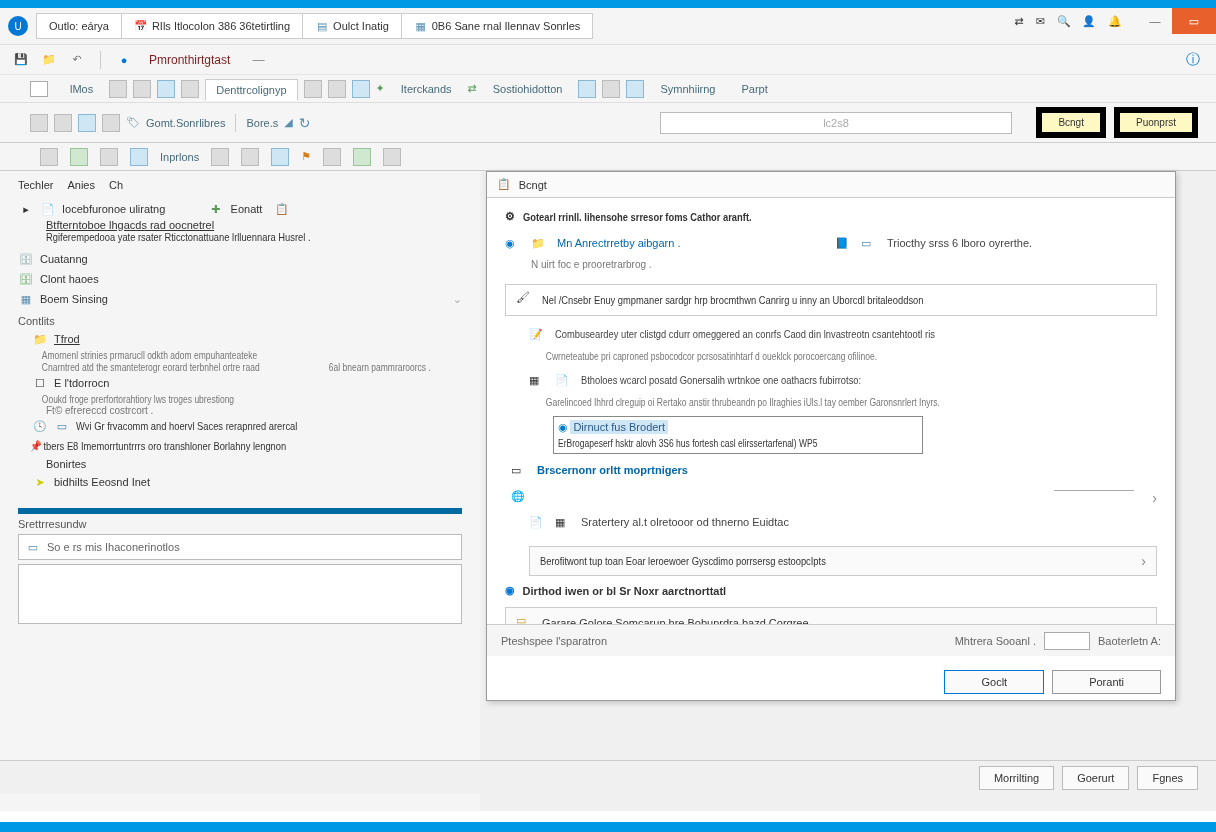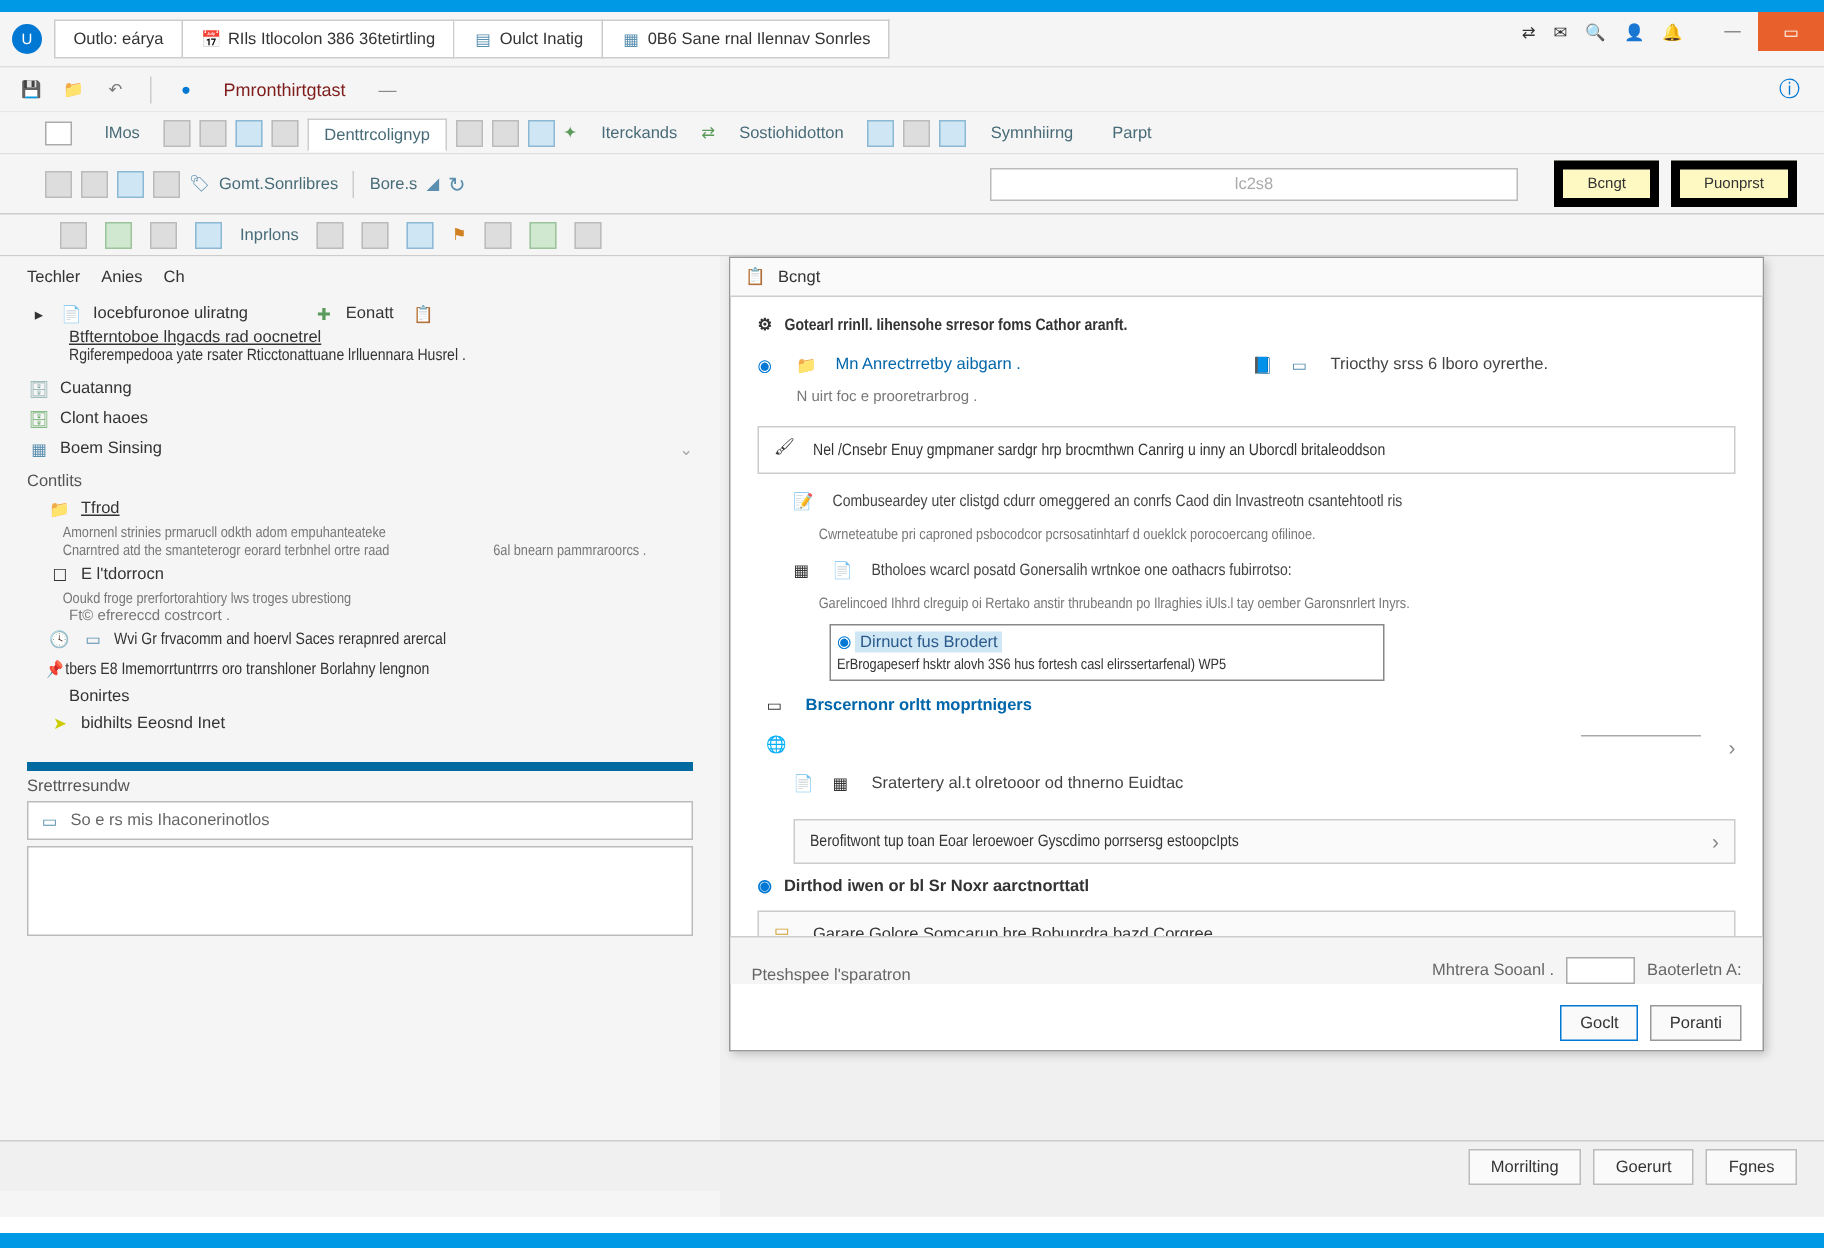--- a/index.html
+++ b/index.html
@@ -49,26 +49,26 @@
 .m-row{display:flex;align-items:flex-start;gap:8px;padding:4px 0}
 .m-ico{width:18px;height:18px;flex-shrink:0}
 .m-text{font-size:11px;color:#444;flex:1}
 .m-link{color:#0066aa}
 .m-sub{font-size:10px;color:#777;padding-left:26px}
 .m-highlight{border:1px solid #888;padding:2px 4px;display:inline-block;margin-top:4px}
 .m-highlight .hl-row{padding:2px 0;font-size:10px}
 .hl-sel{background:#cfe6f5;color:#2a5a8a;padding:1px 3px}
 .m-panel{border:1px solid #ccc;background:#fafafa;padding:6px 10px;margin:8px 0;display:flex;align-items:center;gap:8px;font-size:11px}
 .m-panel .chev{margin-left:auto;color:#888;font-size:14px}
-.modal-footer{position:absolute;bottom:44px;left:0;right:0;height:32px;border-top:1px solid #ccc;display:flex;align-items:flex-end;padding:0 14px;background:#f5f5f5}
+.modal-footer{position:absolute;bottom:44px;left:0;right:0;height:32px;border-top:1px solid #ccc;display:flex;align-items:center;padding:11px 14px;background:#f5f5f5}
 .mf-label{font-size:11px;color:#666}
 .mf-right{margin-left:auto;display:flex;align-items:center;gap:8px}
 .mf-input{width:46px;height:18px;border:1px solid #aaa;background:#fff}
 .modal-btns{position:absolute;bottom:6px;right:14px;display:flex;gap:8px}
-.m-btn{padding:5px 12px;border:1px solid #999;background:#fafafa;font-size:11px}
+.m-btn{padding:5px 36px;border:1px solid #999;background:#fafafa;font-size:11px}
 .m-btn.primary{border:1px solid #0078d4;color:#333}
 .statusbar{position:absolute;bottom:38px;left:0;right:0;height:34px;background:#f0f0f0;border-top:1px solid #ccc;display:flex;align-items:center;justify-content:flex-end;padding:0 18px;gap:8px}
 .sb-btn{padding:5px 14px;border:1px solid #bbb;background:#fafafa;font-size:11px}
 .bottombar{position:absolute;bottom:0;left:0;right:0;height:10px;background:#0099e5}
 .sep{width:1px;height:18px;background:#ccc;margin:0 4px}
 .squash{display:inline-block;transform:scaleX(0.85);transform-origin:left center}
 </style>
 </head>
 <body>
 

